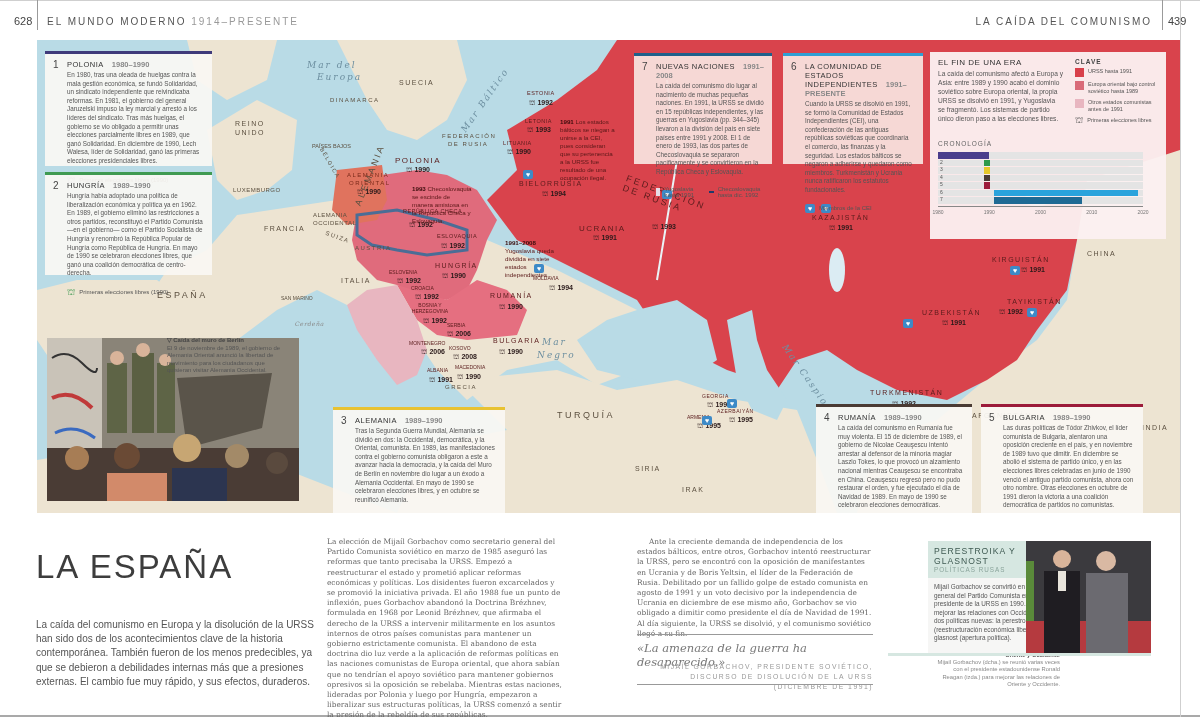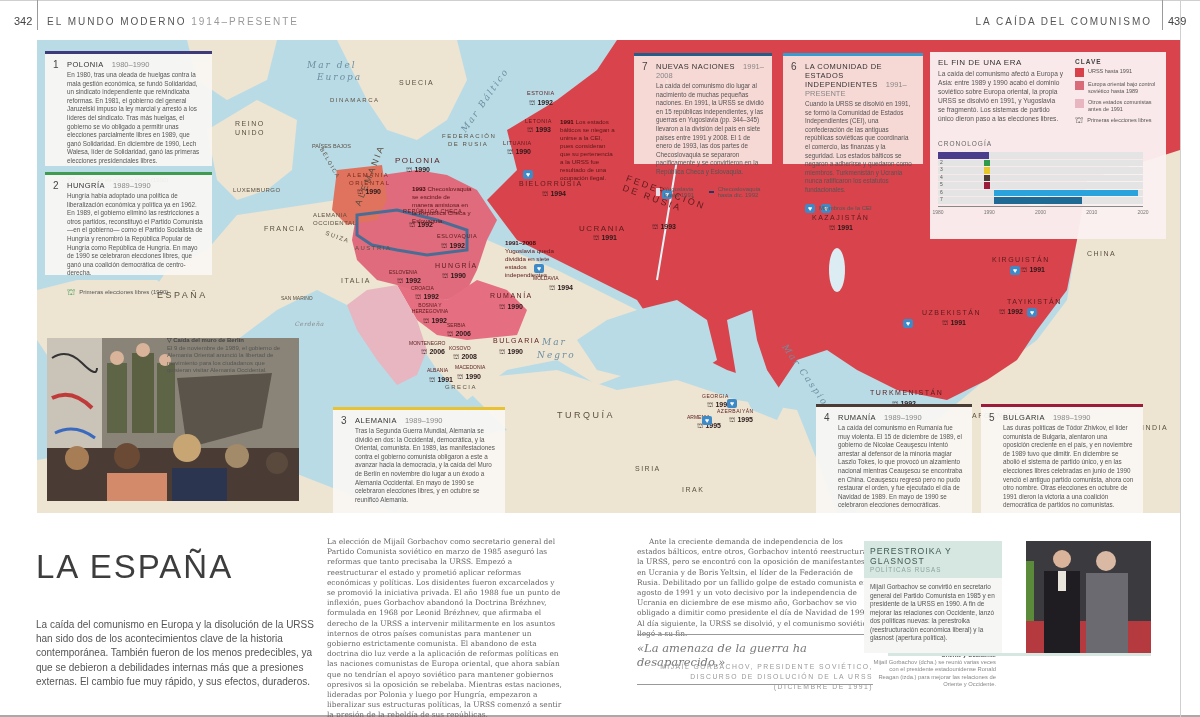--- a/index.html
+++ b/index.html
@@ -24,21 +24,21 @@
   .yr::before { content: "⛫"; margin-right: 2px; font-weight: normal; }
   .cei { position: absolute; width: 10px; height: 9px; background: #3d8ac7; border-radius: 2px; color: #fff; font-size: 7px; line-height: 9px; text-align: center; }
   .anno { position: absolute; font-size: 6.2px; line-height: 8px; color: #5a1818; }
   .anno b { color: #3a0c0c; }
 
   .box { position: absolute; background: rgba(250,247,243,0.93); padding: 6px 8px 6px 22px; }
   .box.pink { background: rgba(248,225,222,0.94); }
   .box .bar { position: absolute; left: 0; top: -3px; right: 0; height: 3px; }
   .box .num { position: absolute; left: 8px; top: 5px; font-size: 10px; color: #444; }
   .box .title { font-size: 7.5px; color: #333; letter-spacing: 0.5px; text-transform: uppercase; margin-bottom: 2px; }
-  .box .title .yrs { color: #888; margin-left: 8px; letter-spacing: 0; }
+  .box .title .yrs { color: #888; margin-left: 8px; letter-spacing: 0; font-weight: bold; }
   .box .txt { font-size: 6.3px; line-height: 8.6px; color: #555; }
   .box .legend { display: flex; gap: 12px; margin-top: 9px; font-size: 6px; color: #555; align-items: center; }
   .legend .item { display: flex; align-items: center; gap: 4px; }
   .legend .sw { width: 8px; height: 8px; display: inline-block; }
   .lock { font-size: 9px; }
 
   .era { position: absolute; left: 893px; top: 12px; width: 236px; height: 187px; background: rgba(251,240,240,0.96); padding: 6px 8px; }
   .era .h { font-size: 8px; font-weight: normal; color: #333; letter-spacing: 0.5px; }
   .era .t { font-size: 6.6px; line-height: 9px; color: #555; width: 125px; margin-top: 2px; }
   .era .key { position: absolute; left: 145px; top: 6px; width: 88px; }
@@ -60,39 +60,39 @@
   
   .main-title { position: absolute; left: 36px; top: 550px; font-size: 33px; line-height: 33px; letter-spacing: 2px; color: #3d3d3d; font-weight: normal; }
   .intro { position: absolute; left: 36px; top: 618px; width: 282px; font-size: 10px; line-height: 14.2px; color: #555; }
   .col { position: absolute; font-family: "DejaVu Serif", serif; font-size: 7.4px; line-height: 10.2px; color: #666; }
   .col1 { left: 327px; top: 537px; width: 236px; }
   .col2 { left: 637px; top: 537px; width: 236px; text-indent: 12px; }
   .quote-rule { position: absolute; left: 637px; width: 236px; height: 1px; background: #999; }
   .quote { position: absolute; left: 637px; top: 641px; width: 236px; font-family: "DejaVu Serif", serif; font-style: italic; font-size: 11.5px; color: #777; }
   .quote-src { position: absolute; left: 637px; top: 662px; width: 236px; text-align: right; font-size: 6.8px; letter-spacing: 1.5px; color: #999; line-height: 10px; text-transform: uppercase; }
 
-  .pg { position: absolute; left: 864px; top: 541px; width: 138px; height: 112px; background: #f6f6f5; }
+  .pg { position: absolute; left: 928px; top: 541px; width: 138px; height: 112px; background: #f6f6f5; }
   .pg .head { background: #d6e7e1; padding: 5px 6px; }
   .pg .head .h1 { font-size: 8.6px; letter-spacing: 1px; color: #3f5a52; }
   .pg .head .h2 { font-size: 6.3px; letter-spacing: 1px; color: #8aa49b; }
   .pg .body { padding: 5px 6px; font-size: 6.4px; line-height: 8.5px; color: #555; }
   .pg .cap { text-align: right; padding: 4px 6px 0; font-size: 5.8px; line-height: 7.4px; color: #888; }
   .pg .cap b { color: #555; }
   .pg-photo { position: absolute; left: 1026px; top: 541px; width: 125px; height: 112px; overflow: hidden; }
   .pg-bottom { position: absolute; left: 888px; top: 653px; width: 263px; height: 3px; background: #d6e7e1; }
 </style>
 </head>
 <body>
 
 <div class="page-frame"></div>
 <div class="vline" style="left:37px; top:0; height:30px;"></div>
 <div class="vline" style="left:1162px; top:0; height:30px;"></div>
 <div class="vline" style="left:1180px; top:0; height:717px; background:#cfcfcf;"></div>
 
-<div class="page-num" style="left:14px;">342</div>
+<div class="page-num" style="left:14px;">628</div>
 <div class="running-head" style="left:47px;">
   <span>EL MUNDO MODERNO</span>
   <span class="light">1914–PRESENTE</span>
 </div>
 <div class="running-head" style="right:48px;">LA CAÍDA DEL COMUNISMO</div>
 <div class="page-num" style="left:1168px;">439</div>
 
 <div class="map">
   <svg class="base" width="1143" height="473" viewBox="0 0 1143 473">
 

